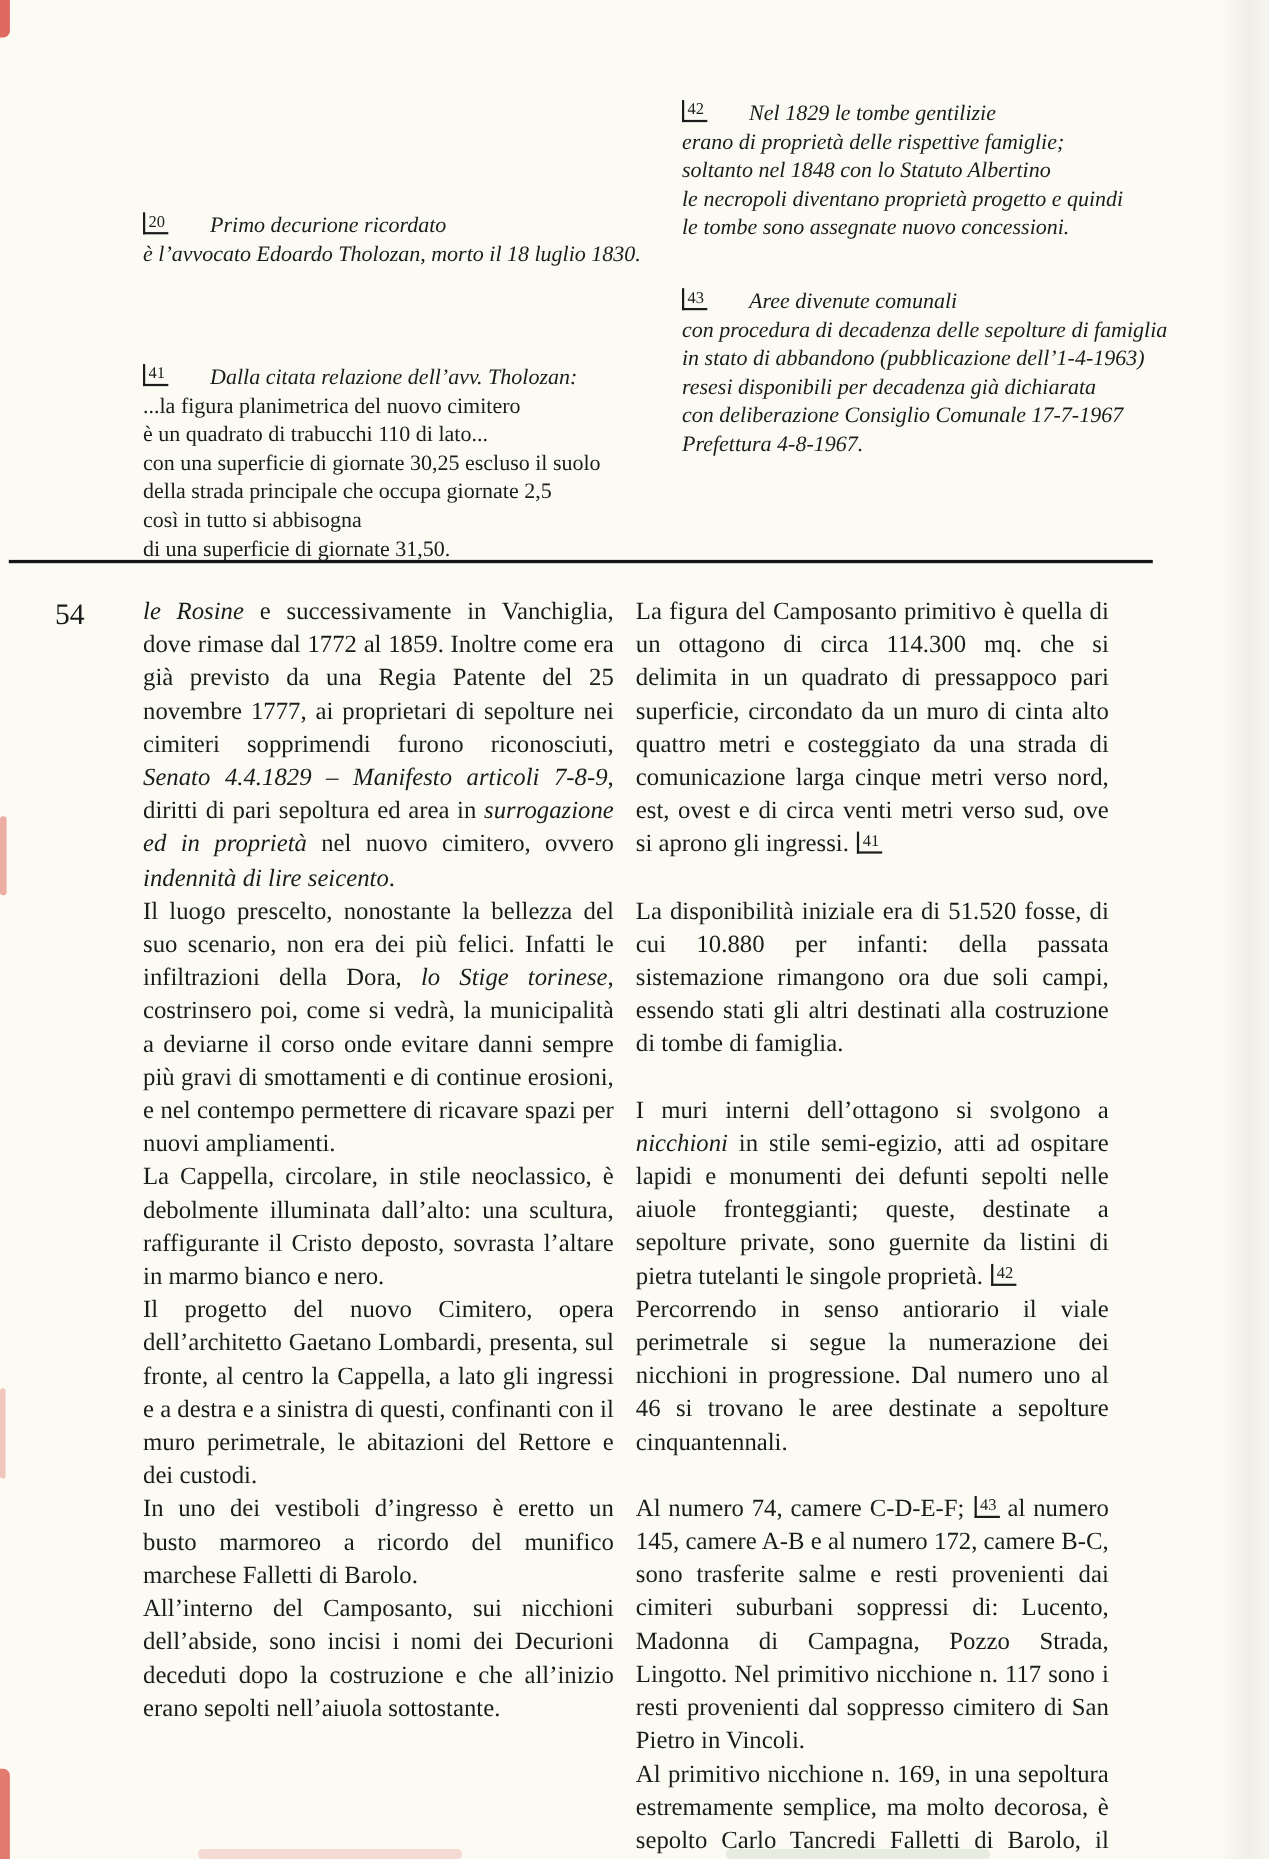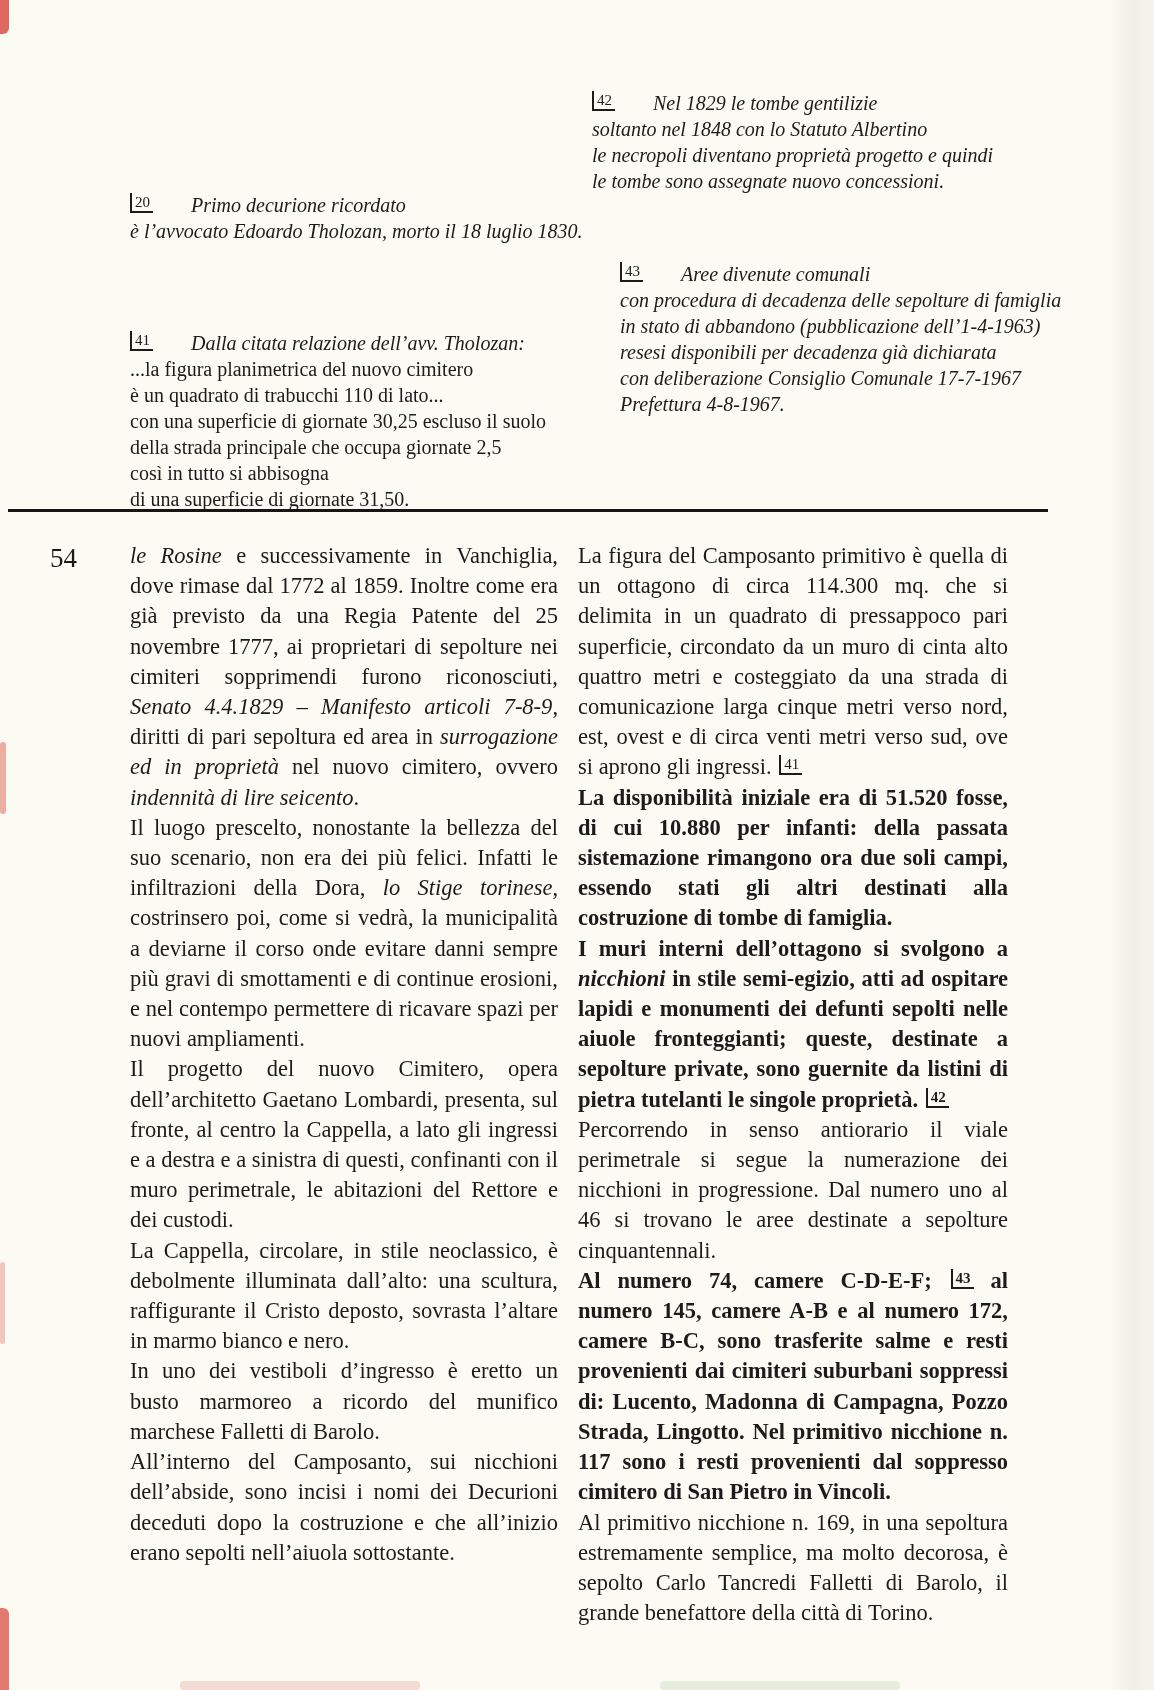--- a/index.html
+++ b/index.html
@@ -41,21 +41,21 @@
 
   
   .rule{position:absolute;left:8px;top:509px;width:1040px;height:3px;background:#151515;}
 
   
   .pagenum{position:absolute;left:50px;top:543px;font-size:27px;}
   .col{position:absolute;top:541px;font-size:22.5px;line-height:30.2px;text-align:justify;}
   .col-left{left:130px;width:428px;}
   .col-right{left:578px;width:430px;}
   .para{margin:0;}
-  .para.gap{font-weight:bold;}
+  .para.gap{margin-top:30px;}
   .para .it{font-style:italic;}
   .para .fnmark{margin-left:2px;}
 </style>
 </head>
 <body>
 
 <div class="page" style="background: rgb(251, 250, 243); color: rgb(27, 27, 27);">
 
   <div class="edge-seg s1"></div>
   <div class="edge-seg s2"></div>
@@ -71,44 +71,45 @@
     </div>
   <div class="footnote" style="left:130px;top:330px;">
       <div class="fline"><span class="fnmark">41</span><span class="fhead">Dalla citata relazione dell’avv. Tholozan:</span></div>
       <div class="fline">...la figura planimetrica del nuovo cimitero</div>
       <div class="fline">è un quadrato di trabucchi 110 di lato...</div>
       <div class="fline">con una superficie di giornate 30,25 escluso il suolo</div>
       <div class="fline">della strada principale che occupa giornate 2,5</div>
       <div class="fline">così in tutto si abbisogna</div>
       <div class="fline">di una superficie di giornate 31,50.</div>
     </div>
-  <div class="footnote" style="left:592px;top:90px;">
+  <div class="footnote" style="left:620px;top:90px;">
       <div class="fline"><span class="fnmark">42</span><span class="fhead">Nel 1829 le tombe gentilizie</span></div>
+      <div class="fline it">erano di proprietà delle rispettive famiglie;</div>
       <div class="fline it">soltanto nel 1848 con lo Statuto Albertino</div>
       <div class="fline it">le necropoli diventano proprietà progetto e quindi</div>
       <div class="fline it">le tombe sono assegnate nuovo concessioni.</div>
     </div>
   <div class="footnote" style="left:620px;top:261px;">
       <div class="fline"><span class="fnmark">43</span><span class="fhead">Aree divenute comunali</span></div>
       <div class="fline it">con procedura di decadenza delle sepolture di famiglia</div>
       <div class="fline it">in stato di abbandono (pubblicazione dell’1-4-1963)</div>
       <div class="fline it">resesi disponibili per decadenza già dichiarata</div>
       <div class="fline it">con deliberazione Consiglio Comunale 17-7-1967</div>
       <div class="fline it">Prefettura 4-8-1967.</div>
     </div>
 
   <div class="rule"></div>
 
   <div class="pagenum">54</div>
 
   <div class="col col-left">
       <div class="para"><span class="it">le Rosine</span><span> e successivamente in Vanchiglia, dove rimase dal 1772 al 1859. Inoltre come era già previsto da una Regia Patente del 25 novembre 1777, ai proprietari di sepolture nei cimiteri sopprimendi furono riconosciuti, </span><span class="it">Senato 4.4.1829 – Manifesto articoli 7-8-9</span><span>, diritti di pari sepoltura ed area in </span><span class="it">surrogazione ed in proprietà</span><span> nel nuovo cimitero, ovvero </span><span class="it">indennità di lire seicento</span><span>.</span></div>
       <div class="para"><span>Il luogo prescelto, nonostante la bellezza del suo scenario, non era dei più felici. Infatti le infiltrazioni della Dora, </span><span class="it">lo Stige torinese</span><span>, costrinsero poi, come si vedrà, la municipalità a deviarne il corso onde evitare danni sempre più gravi di smottamenti e di continue erosioni, e nel contempo permettere di ricavare spazi per nuovi ampliamenti.</span></div>
+      <div class="para"><span>La Cappella, circolare, in stile neoclassico, è debolmente illuminata dall’alto: una scultura, raffigurante il Cristo deposto, sovrasta l’altare in marmo bianco e nero.</span></div>
       <div class="para"><span>Il progetto del nuovo Cimitero, opera dell’architetto Gaetano Lombardi, presenta, sul fronte, al centro la Cappella, a lato gli ingressi e a destra e a sinistra di questi, confinanti con il muro perimetrale, le abitazioni del Rettore e dei custodi.</span></div>
-      <div class="para"><span>La Cappella, circolare, in stile neoclassico, è debolmente illuminata dall’alto: una scultura, raffigurante il Cristo deposto, sovrasta l’altare in marmo bianco e nero.</span></div>
       <div class="para"><span>In uno dei vestiboli d’ingresso è eretto un busto marmoreo a ricordo del munifico marchese Falletti di Barolo.</span></div>
       <div class="para"><span>All’interno del Camposanto, sui nicchioni dell’abside, sono incisi i nomi dei Decurioni deceduti dopo la costruzione e che all’inizio erano sepolti nell’aiuola sottostante. </span></div>
     </div>
   <div class="col col-right">
       <div class="para"><span>La figura del Camposanto primitivo è quella di un ottagono di circa 114.300 mq. che si delimita in un quadrato di pressappoco pari superficie, circondato da un muro di cinta alto quattro metri e costeggiato da una strada di comunicazione larga cinque metri verso nord, est, ovest e di circa venti metri verso sud, ove si aprono gli ingressi. </span><span class="fnmark">41</span></div>
       <div class="para gap"><span>La disponibilità iniziale era di 51.520 fosse, di cui 10.880 per infanti: della passata sistemazione rimangono ora due soli campi, essendo stati gli altri destinati alla costruzione di tombe di famiglia.</span></div>
       <div class="para gap"><span>I muri interni dell’ottagono si svolgono a </span><span class="it">nicchioni</span><span> in stile semi-egizio, atti ad ospitare lapidi e monumenti dei defunti sepolti nelle aiuole fronteggianti; queste, destinate a sepolture private, sono guernite da listini di pietra tutelanti le singole proprietà. </span><span class="fnmark">42</span></div>
       <div class="para"><span>Percorrendo in senso antiorario il viale perimetrale si segue la numerazione dei nicchioni in progressione. Dal numero uno al 46 si trovano le aree destinate a sepolture cinquantennali.</span></div>
       <div class="para gap"><span>Al numero 74, camere C-D-E-F; </span><span class="fnmark">43</span><span> al numero 145, camere A-B e al numero 172, camere B-C, sono trasferite salme e resti provenienti dai cimiteri suburbani soppressi di: Lucento, Madonna di Campagna, Pozzo Strada, Lingotto. Nel primitivo nicchione n. 117 sono i resti provenienti dal soppresso cimitero di San Pietro in Vincoli.</span></div>
       <div class="para"><span>Al primitivo nicchione n. 169, in una sepoltura estremamente semplice, ma molto decorosa, è sepolto Carlo Tancredi Falletti di Barolo, il grande benefattore della città di Torino.</span></div>

